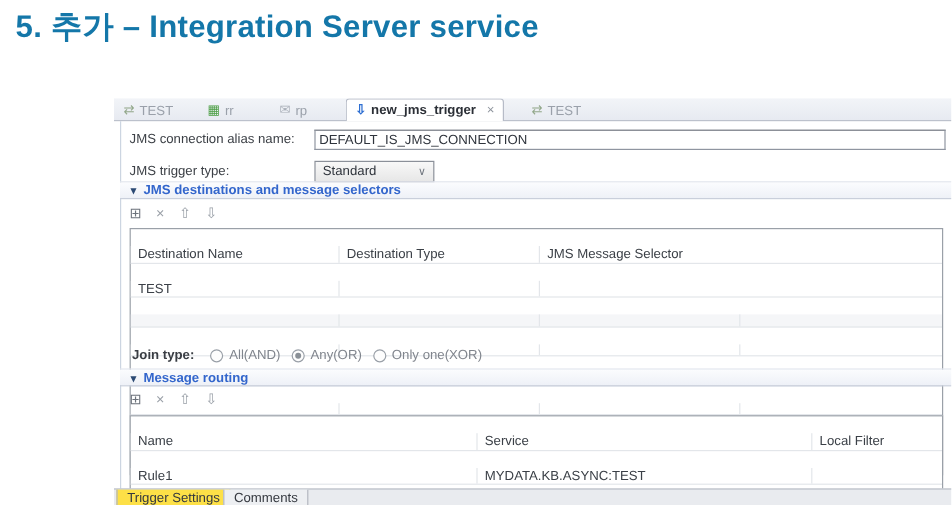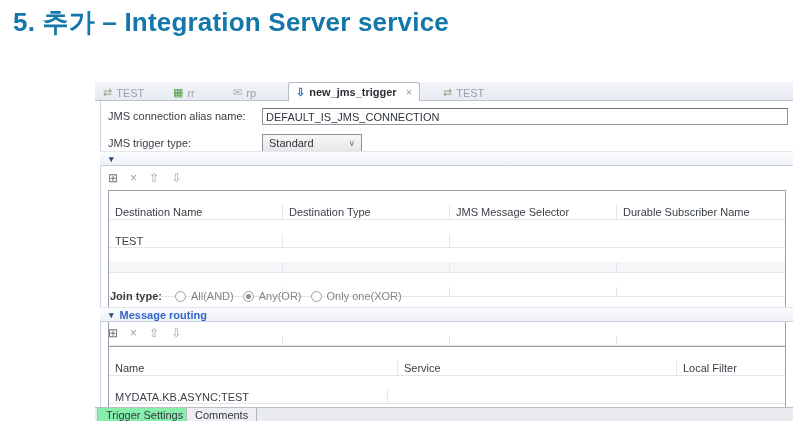--- a/index.html
+++ b/index.html
@@ -67,21 +67,21 @@
   .join-label { font-size:11px; font-weight:bold; color:#393d43; margin-right:4px; }
   .ropt { display:flex; align-items:center; gap:5px; font-size:11px; color:#80858d; }
   .radio { width:11px; height:11px; border-radius:50%; border:1px solid #9aa0a8; background:#fdfdfd;
            display:inline-flex; align-items:center; justify-content:center; }
   .radio.checked::after { content:""; width:5px; height:5px; border-radius:50%; background:#8a9097; }
 
   
   .bottombar { position:absolute; left:0; right:0; top:325px; height:14px; background:#e9ebef; border-top:1px solid #b9bec7; }
   .btab { position:absolute; top:0; height:14px; display:flex; align-items:center; padding:0 8px;
           font-size:11px; color:#34383f; border:1px solid #b2b6bf; border-top:none; }
-  .btab.active { background:#86efac; left:2px; }
+  .btab.active { background:#fde047; left:2px; }
   .btab.inactive { background:#edeff2; left:91px; }
 </style>
 </head>
 <body>
 
 <div class="page">
 
   <div class="slide-title">5. 추가 – Integration Server service</div>
 
   <div class="panel">
@@ -116,35 +116,35 @@
     <input class="alias-input" type="text" value="DEFAULT_IS_JMS_CONNECTION" style="">
 
     <div class="flabel" style="top:55px;">JMS trigger type:</div>
     <div class="combo">
       <span>Standard</span>
       <span class="arrow">∨</span>
     </div>
 
     <div class="sechdr" style="top:69px;">
       <span class="tri">▾</span>
+      <span>JMS destinations and message selectors</span>
     </div>
 
     <div class="minibar" style="top:88px;">
       <span class="mico new">⊞</span>
       <span class="mico">×</span>
       <span class="mico">⇧</span>
       <span class="mico">⇩</span>
     </div>
 
     <div class="tbl" style="top:108px;">
       <div class="tr hdr">
         <div class="td t1c0">Destination Name</div>
         <div class="td t1c1">Destination Type</div>
         <div class="td t1c2">JMS Message Selector</div>
-        <div class="td t1c3">Durable Subscriber Name</div>
       </div>
       <div class="tr data">
         <div class="td t1c0">TEST</div>
         <div class="td t1c2"></div>
         <div class="td t1c3"></div>
       </div>
       <div class="tr fill alt">
           <div class="td t1c0"></div>
           <div class="td t1c1"></div>
           <div class="td t1c2"></div>
@@ -210,20 +210,21 @@
       <span class="mico">⇩</span>
     </div>
 
     <div class="tbl" style="top:264px;">
       <div class="tr hdr">
         <div class="td t2c0">Name</div>
         <div class="td t2c1">Service</div>
         <div class="td t2c2">Local Filter</div>
       </div>
       <div class="tr data">
+        <div class="td t2c0">Rule1</div>
         <div class="td t2c1">MYDATA.KB.ASYNC:TEST</div>
         <div class="td t2c2"></div>
       </div>
       <div class="tr fill2a alt">
           <div class="td t2c0"></div>
           <div class="td t2c1"></div>
           <div class="td t2c2"></div>
         </div>
       <div class="tr fill2b">
           <div class="td t2c0"></div>

